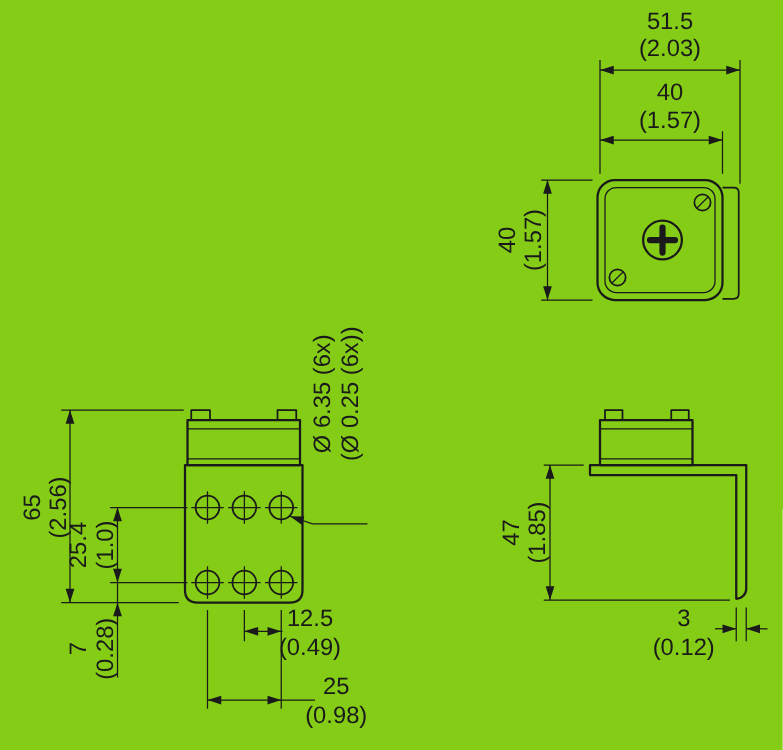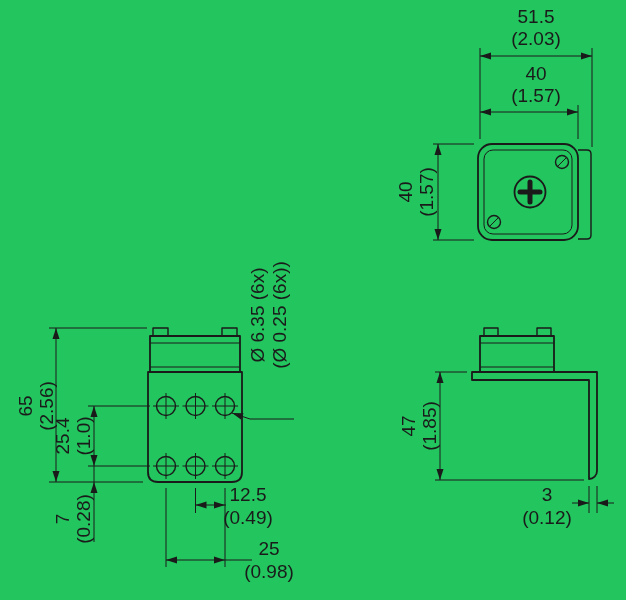--- a/index.html
+++ b/index.html
@@ -1,20 +1,20 @@
 <!DOCTYPE html>
 <html><head>
 <meta charset="utf-8">
 <style>
   html,body { margin:0; padding:0; }
   body {
     width:626px; height:600px; background:#ffffff; overflow:hidden;
     font-family:"Liberation Sans","DejaVu Sans",sans-serif;
   }
-  .drawing-wrap { width:626px; height:600px; position:relative; background:#22c55e; }
+  .drawing-wrap { width:626px; height:600px; position:relative; background:#84cc16; }
   svg { display:block; }
   .outline { fill:none; stroke:#1a1a1a; stroke-width:1.8; stroke-linejoin:round; stroke-linecap:round; }
   .outline2 { fill:none; stroke:#1a1a1a; stroke-width:1.4; stroke-linejoin:round; }
   .thin { fill:none; stroke:#1a1a1a; stroke-width:1; }
   .dim { fill:none; stroke:#1a1a1a; stroke-width:1; }
   .arrow { fill:#1a1a1a; stroke:none; }
   .screwcross { fill:none; stroke:#1a1a1a; stroke-width:5; stroke-linecap:round; }
   text.dimtxt {
     font-family:"Liberation Sans","DejaVu Sans",sans-serif;
     font-size:19px; fill:#1a1a1a;

